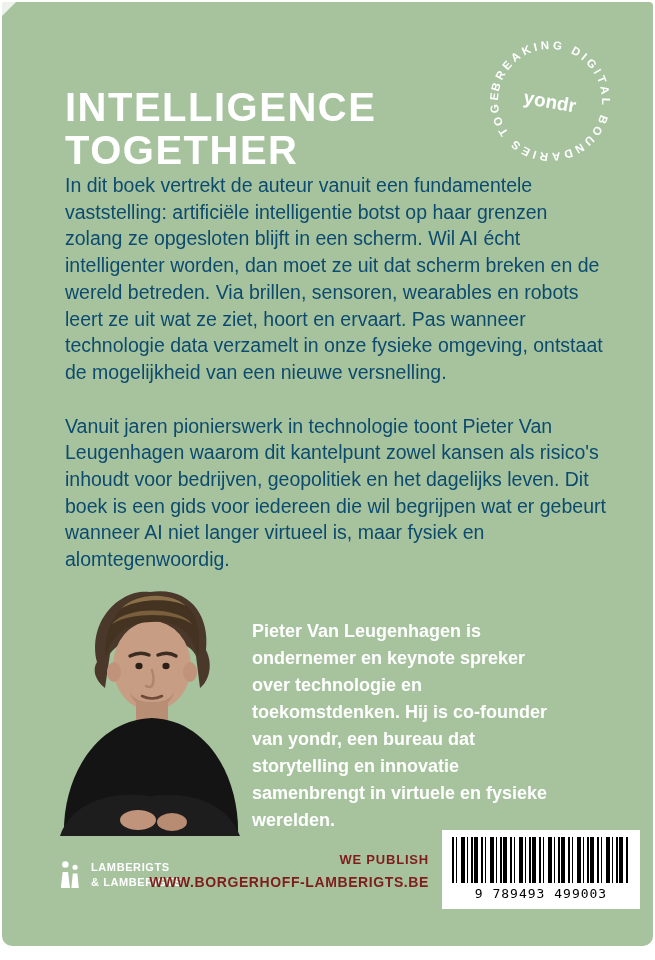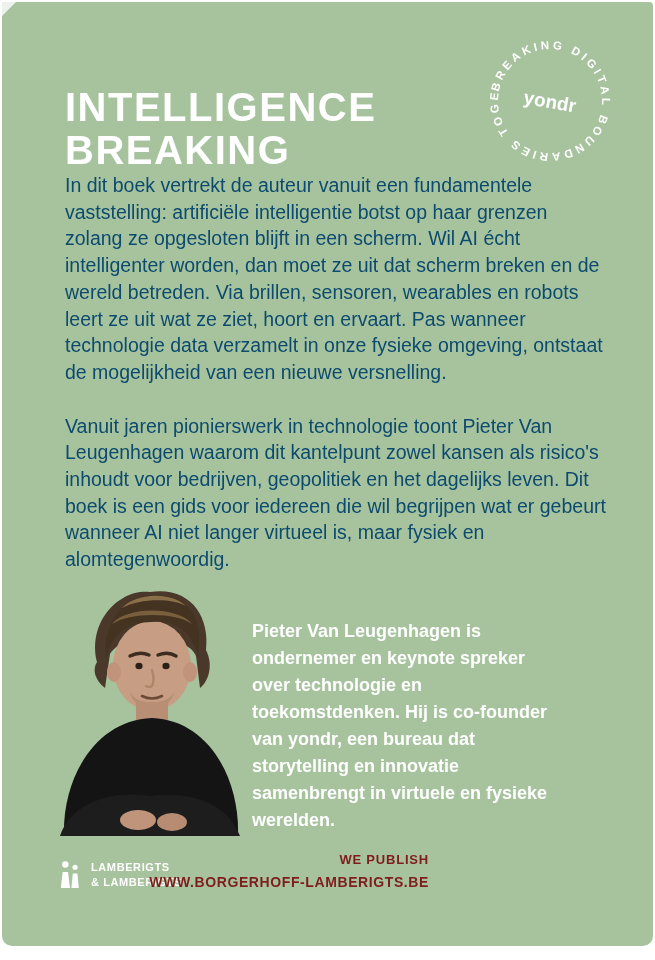--- a/index.html
+++ b/index.html
@@ -76,21 +76,21 @@
       </defs>
       <text font-size="11.5" fill="#ffffff" letter-spacing="3.2" font-weight="600" font-family="Liberation Sans, sans-serif">
         <textPath href="#circ">BREAKING DIGITAL BOUNDARIES TOGETHER.</textPath>
       </text>
       <text x="69" y="76" text-anchor="middle" font-size="19" font-weight="700" fill="#ffffff" font-family="Liberation Sans, sans-serif">yondr</text>
     </svg>
   </div>
 
   <div class="title-block">
     <div class="title-line">INTELLIGENCE</div>
-    <div class="title-line">BREAKING</div>
+    <div class="title-line">TOGETHER</div>
   </div>
 
   <div class="body-copy">
     <p>In dit boek vertrekt de auteur vanuit een fundamentele vaststelling: artificiële intelligentie botst op haar grenzen zolang ze opgesloten blijft in een scherm. Wil AI écht intelligenter worden, dan moet ze uit dat scherm breken en de wereld betreden. Via brillen, sensoren, wearables en robots leert ze uit wat ze ziet, hoort en ervaart. Pas wanneer technologie data verzamelt in onze fysieke omgeving, ontstaat de mogelijkheid van een nieuwe versnelling.</p>
     <p>Vanuit jaren pionierswerk in technologie toont Pieter Van Leugenhagen waarom dit kantelpunt zowel kansen als risico's inhoudt voor bedrijven, geopolitiek en het dagelijks leven. Dit boek is een gids voor iedereen die wil begrijpen wat er gebeurt wanneer AI niet langer virtueel is, maar fysiek en alomtegenwoordig.</p>
   </div>
 
   <div class="author-photo">
     <svg viewBox="0 0 200 252">
 
@@ -140,14 +140,18 @@
       <div>LAMBERIGTS</div>
       <div>&amp; LAMBERIGTS</div>
     </div>
   </div>
 
   <div class="we-publish-block">
     <div class="we-publish">WE PUBLISH</div>
     <div class="website">WWW.BORGERHOFF-LAMBERIGTS.BE</div>
   </div>
 
+  <div class="barcode-box">
+    <div class="barcode-bars"></div>
+    <div class="barcode-digits">9 789493 499003</div>
+  </div>
 
 </div>
 
 </body></html>

